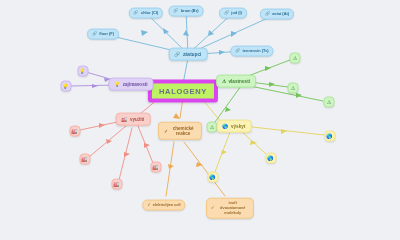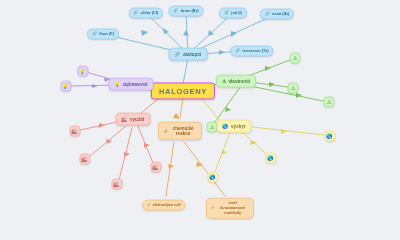--- a/index.html
+++ b/index.html
@@ -26,22 +26,22 @@
     transform: translate(-50%, -50%);
     display: flex;
     align-items: center;
     justify-content: center;
     gap: 2px;
     box-sizing: border-box;
     white-space: nowrap;
   }
   
   .root {
-    background: #fde047;
-    border: 1px solid #d946ef;
+    background: #bef264;
+    border: 4px solid #d946ef;
     border-radius: 3px;
     padding: 3px 7px;
     font-size: 7.5px;
     font-weight: bold;
     letter-spacing: 0.7px;
     color: #6b7280;
     box-shadow: 0 1px 2px rgba(0,0,0,0.10);
   }
   
   .hub {

